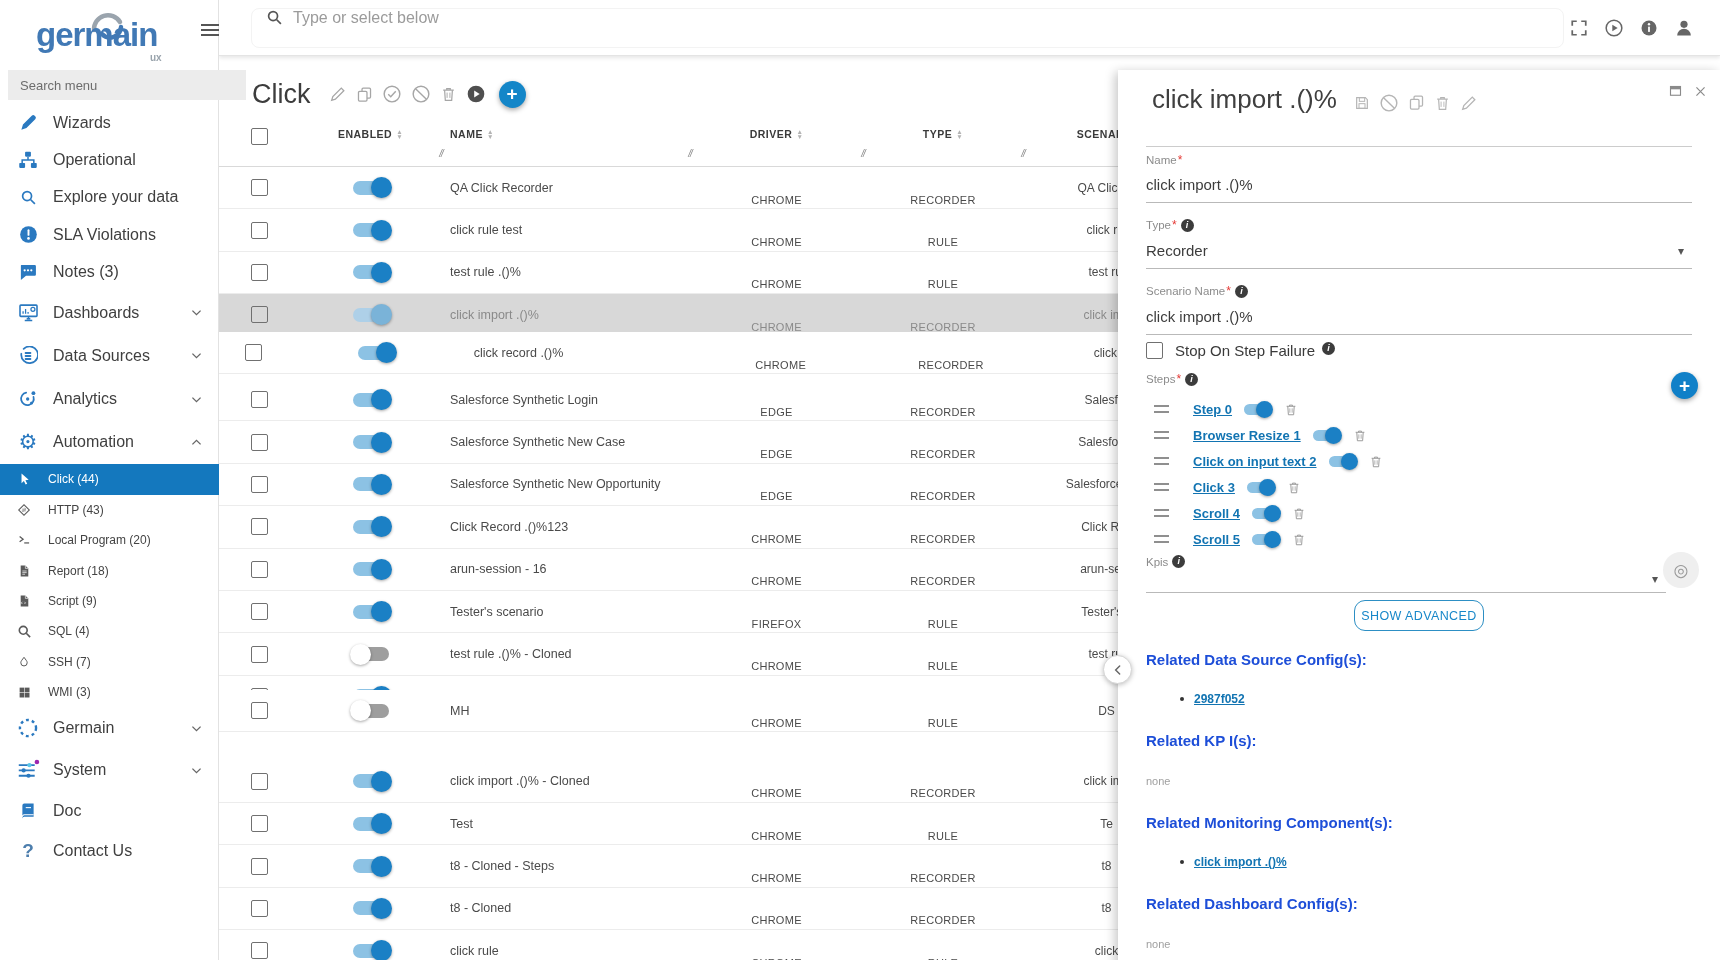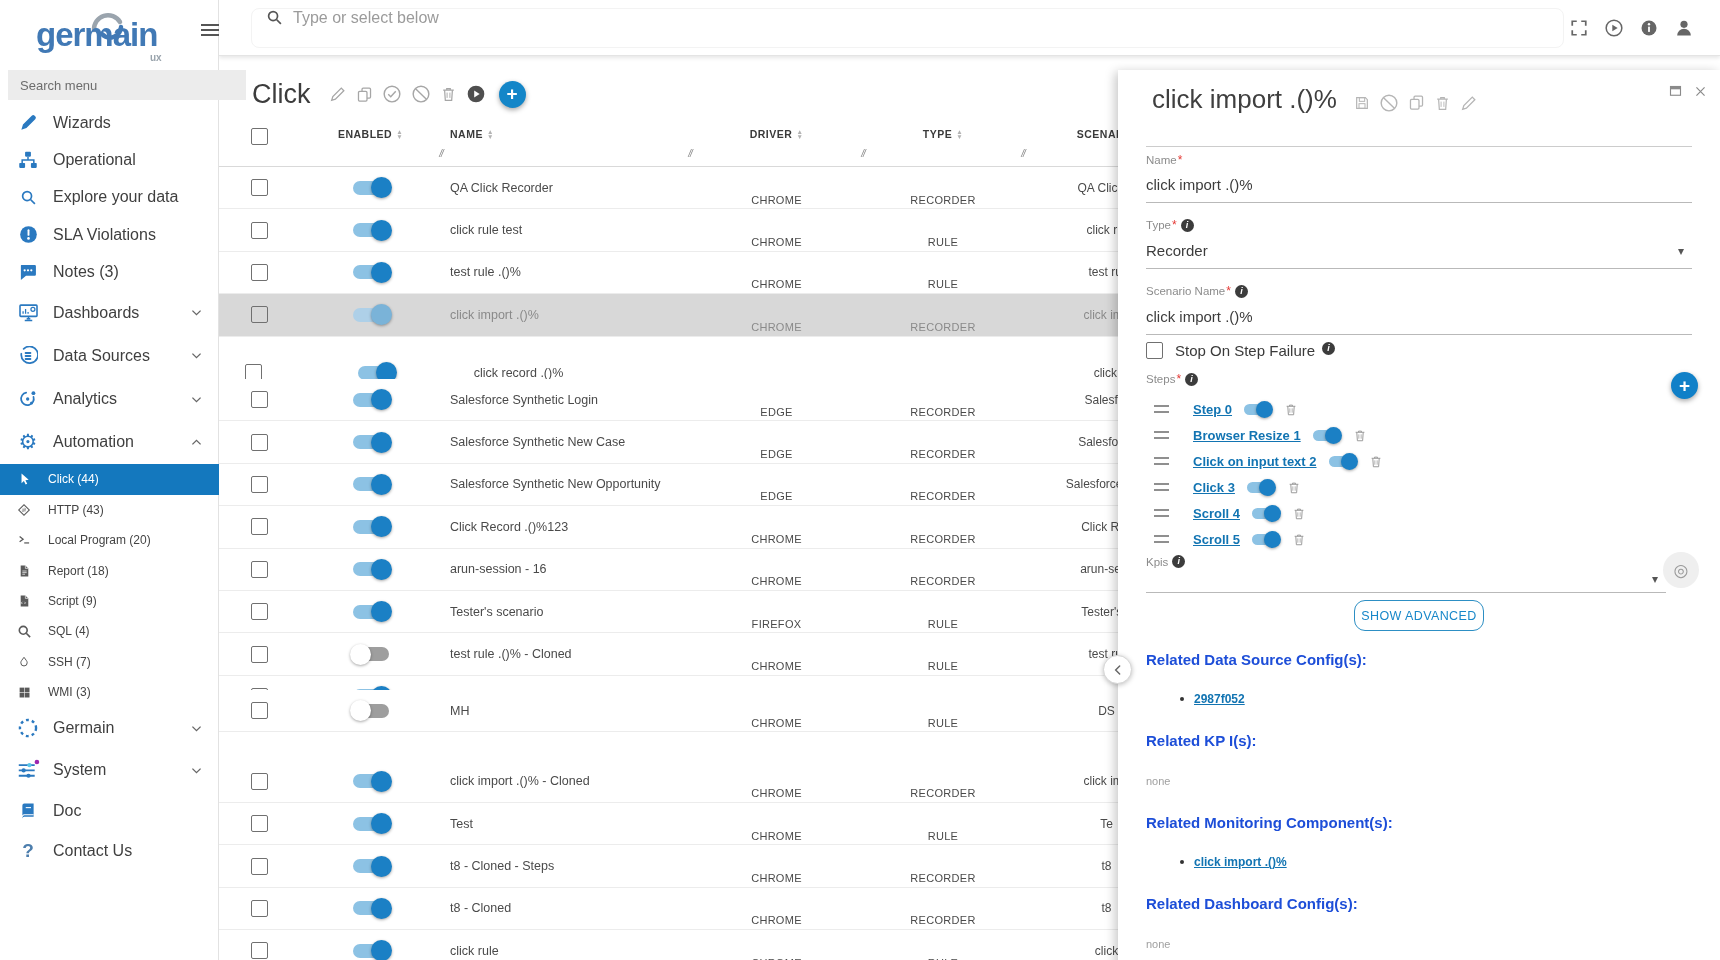--- a/index.html
+++ b/index.html
@@ -562,21 +562,21 @@
             <span class="cb"></span>
           </span>
           <span class="c-enabled">
             <span class="toggle muted"></span>
           </span>
           <span class="cell c-name">click import .()%</span>
           <span class="cell c-driver">CHROME</span>
           <span class="cell c-type">RECORDER</span>
           <span class="cell c-scenario">click imp</span>
         </div>
-        <div class="trow" style="top: 296px; gap: 28px;">
+        <div class="trow" style="top: 276px; gap: 28px;">
           <span class="c-check">
             <span class="cb"></span>
           </span>
           <span class="c-enabled">
             <span class="toggle "></span>
           </span>
           <span class="cell c-name">click record .()%</span>
           <span class="cell c-driver">CHROME</span>
           <span class="cell c-type">RECORDER</span>
           <span class="cell c-scenario">click reco</span>

